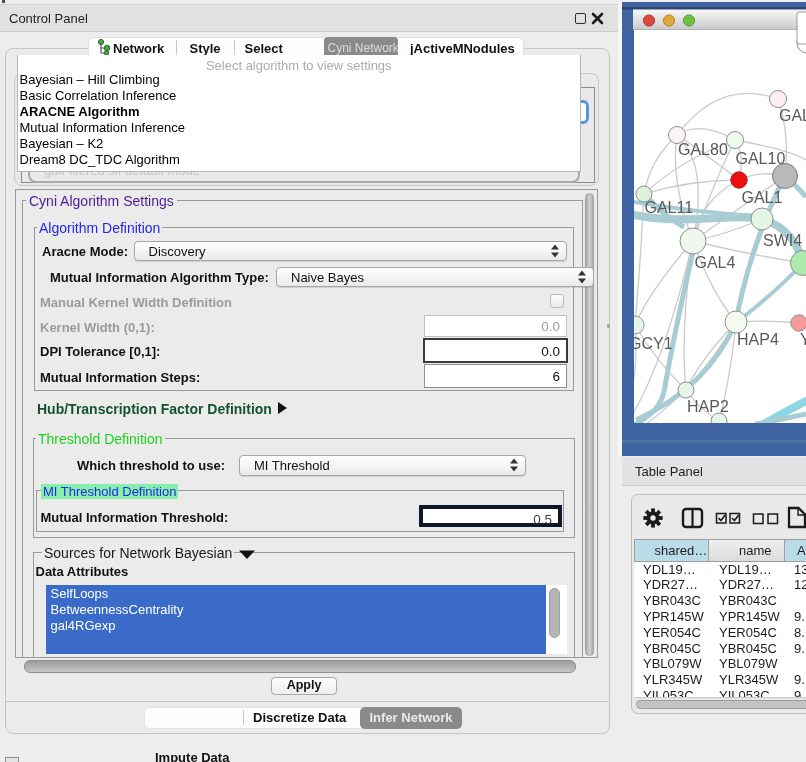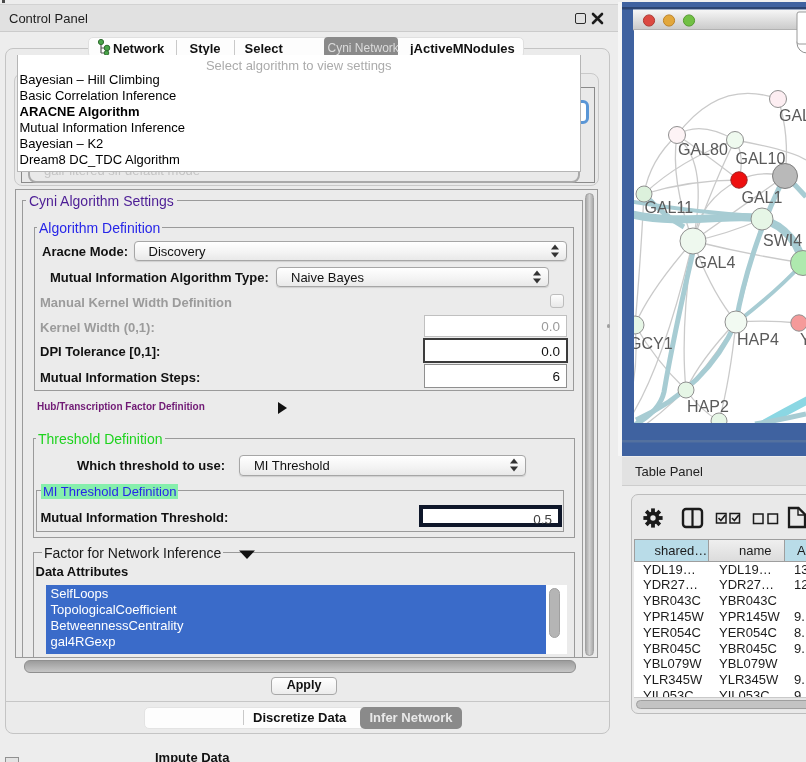--- a/index.html
+++ b/index.html
@@ -226,62 +226,61 @@
 
 <div class="abs" style="left:34px; top:227px; width:539.5px; height:163.5px; border:1px solid #9a9a9a;"></div>
 <div class="abs" style="left:37px; top:220px; background:#ebebeb; padding:0 2px; font-size:14px; color:#2726e8;">Algorithm Definition</div>
 
 <div class="abs b" style="left:42px; top:244px; font-size:13px; color:#111;">Aracne Mode:</div>
 <div class="abs combo" style="left:133.5px; top:241px; width:433.5px; height:19.5px;">
     <span class="ctext">Discovery</span>
     <span class="arr"></span>
   </div>
 <div class="abs b" style="left:42px; top:269.5px; font-size:13px; color:#111;margin-left:8px;">Mutual Information Algorithm Type:</div>
-<div class="abs combo" style="left:276px; top:267px; width:273px; height:19.5px;">
+<div class="abs combo" style="left:276px; top:267px; width:318px; height:19.5px;">
     <span class="ctext">Naive Bayes</span>
     <span class="arr"></span>
   </div>
 <div class="abs b" style="left:40px; top:294.5px; font-size:13px; color:#9b9b9b;">Manual Kernel Width Definition</div>
 <div class="abs" style="left:550px; top:294px; width:14px; height:14px; background:linear-gradient(#fdfdfd,#e8e8e8); border:1px solid #bdbdbd; border-radius:3px;"></div>
 <div class="abs b" style="left:40px; top:319.5px; font-size:13px; color:#9b9b9b;">Kernel Width (0,1):</div>
 <div class="abs field" style="left:424px; top:315px; width:143px; height:22px; border:1px solid #c0c0c0; color:#9b9b9b; padding:3px 6px 0 0;">0.0</div>
 <div class="abs b" style="left:40px; top:344px; font-size:13px; color:#111;">DPI Tolerance [0,1]:</div>
 <div class="abs field" style="left:423px; top:338px; width:145px; height:25px; border:2px solid #3c3c3c; color:#111; padding:4px 6px 0 0;">0.0</div>
 <div class="abs b" style="left:40px; top:369.5px; font-size:13px; color:#111;">Mutual Information Steps:</div>
 <div class="abs field" style="left:424px; top:364px; width:143px; height:24px; border:1px solid #8f8f8f; color:#111; padding:4px 6px 0 0;">6</div>
 
-<div class="abs b" style="left:37px; top:401px; font-size:10px; color:#701a75;">Hub/Transcription Factor Definition</div>
+<div class="abs b" style="left:37px; top:401px; font-size:14px; color:#14532d;">Hub/Transcription Factor Definition</div>
 <svg class="abs" style="left:276px; top:401px;" width="13" height="14">
     <path d="M2,1 L11,7 L2,13 z" fill="#111"></path>
   </svg>
 
 <div class="abs" style="left:33px; top:438px; width:541.5px; height:99.5px; border:1px solid #9a9a9a;"></div>
 <div class="abs" style="left:36px; top:430.5px; background:#ebebeb; padding:0 2px; font-size:14px; color:#1ed31e;">Threshold Definition</div>
 <div class="abs b" style="left:77px; top:457.5px; font-size:13px; color:#111;">Which threshold to use:</div>
 <div class="abs combo" style="left:239px; top:455px; width:287px; height:20.5px;">
     <span class="ctext">MI Threshold</span>
     <span class="arr"></span>
   </div>
 
 <div class="abs" style="left:35.5px; top:490px; width:528.5px; height:42px; border:1px solid #9a9a9a;"></div>
 <div class="abs" style="left:41px; top:484px; background:#86efac; padding:0 2px; font-size:13px; color:#2726e8;">MI Threshold Definition</div>
 <div class="abs b" style="left:40.5px; top:509.5px; font-size:13px; color:#111;">Mutual Information Threshold:</div>
 <div class="abs field" style="left:419px; top:505px; width:143px; height:21.5px; border:4px solid #0f172a; color:#404040; padding:3px 6px 0 0;">0.5</div>
 
 <div class="abs" style="left:33px; top:551.5px; width:541.5px; height:106px; border:1px solid #9a9a9a; border-bottom:none;"></div>
-<div class="abs" style="left:42px; top:545px; background:#ebebeb; padding:0 2px; font-size:14px; color:#1a1a1a;">Factor for Network Inference</div>
+<div class="abs" style="left:42px; top:545px; background:#ebebeb; padding:0 2px; font-size:14px; color:#1a1a1a;">Sources for Network Bayesian</div>
 <svg class="abs" style="left:238px; top:549px;" width="18" height="11">
     <path d="M1,1.5 L17,1.5 L9,10 z" fill="#111"></path>
   </svg>
 <div class="abs b" style="left:35.5px; top:563.5px; font-size:13px; color:#111;">Data Attributes</div>
 
 <div class="abs" style="left:45.5px; top:585px; width:521px; height:68.5px; background:#fff; overflow:hidden;">
   <div class="abs" style="left:0; top:0; width:500px; height:80px; background:#3a6bc9; color:#fff; font-size:13px;">
     <div style="padding:1px 0 0 5px; height:16px;">SelfLoops</div>
-    <div style="padding:1px 0 0 5px; height:16px;">TopologicalCoefficient</div>
     <div style="padding:1px 0 0 5px; height:16px;">BetweennessCentrality</div>
     <div style="padding:1px 0 0 5px; height:16px;">gal4RGexp</div>
     <div style="padding:1px 0 0 5px; height:16px;"></div>
   </div>
   <div class="abs" style="left:503.5px; top:3px; width:11px; height:50px; background:#b5b5b5; border:1px solid #a0a0a0; border-radius:5.5px;"></div>
 </div>
 
 <div class="abs b" style="left:271px; top:677px; width:66px; height:17.5px; background:linear-gradient(#ffffff,#ececec); border:1px solid #a8a8a8; border-radius:4px; text-align:center; font-size:12.5px; color:#111; line-height:15.5px;">Apply</div>
 
 <div class="abs" style="left:5px; top:700.5px; width:604px; height:1px; background:#c6c6c6;"></div>

